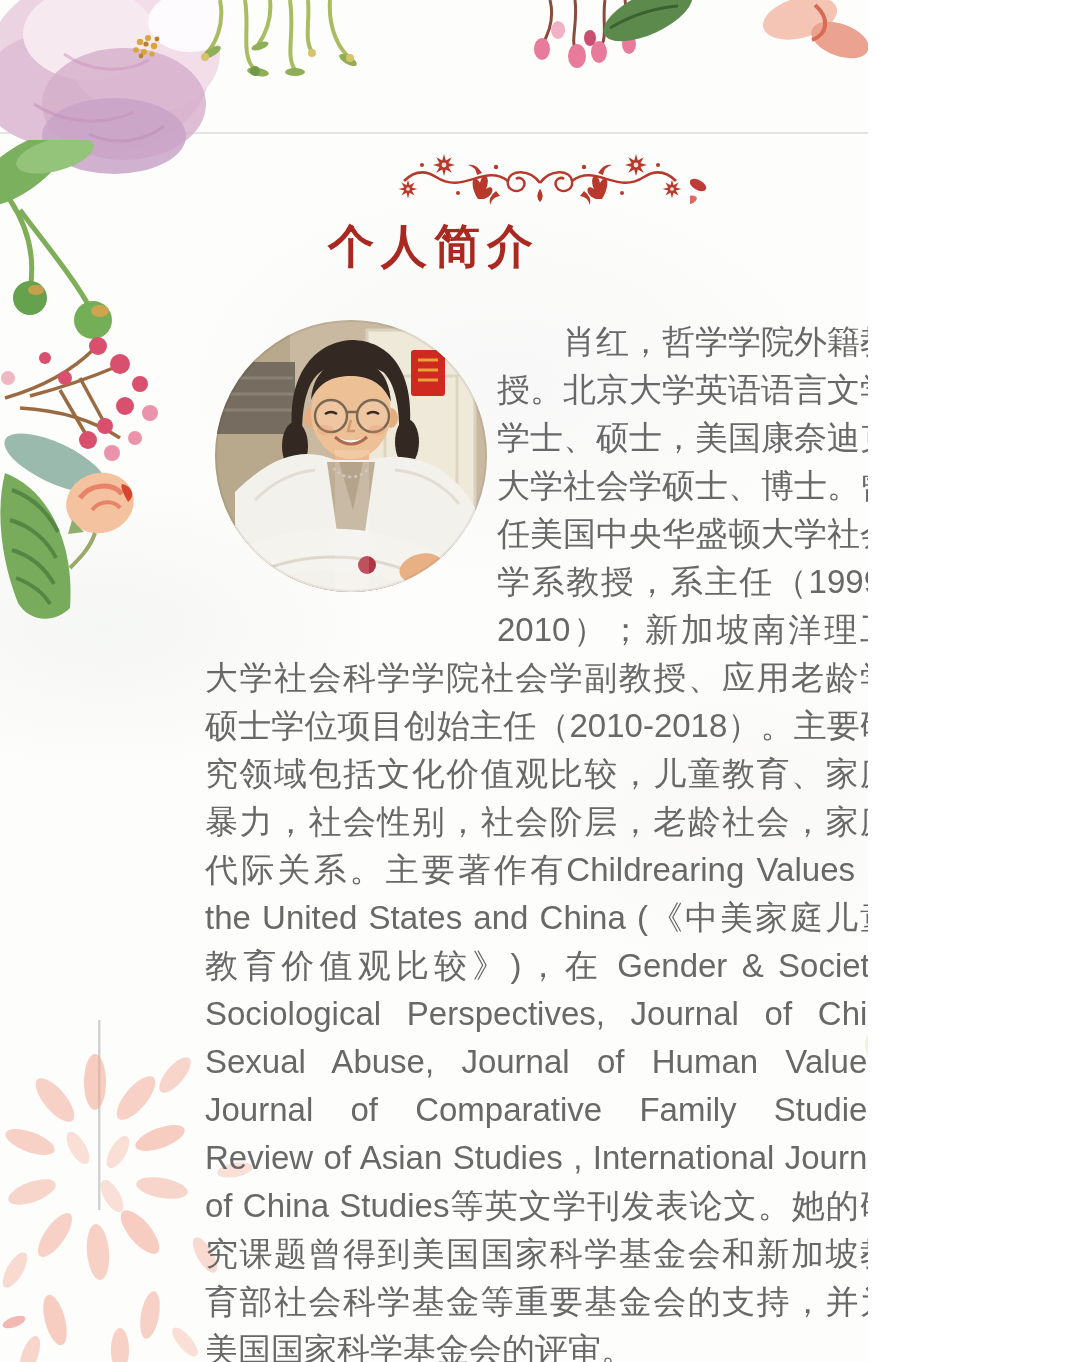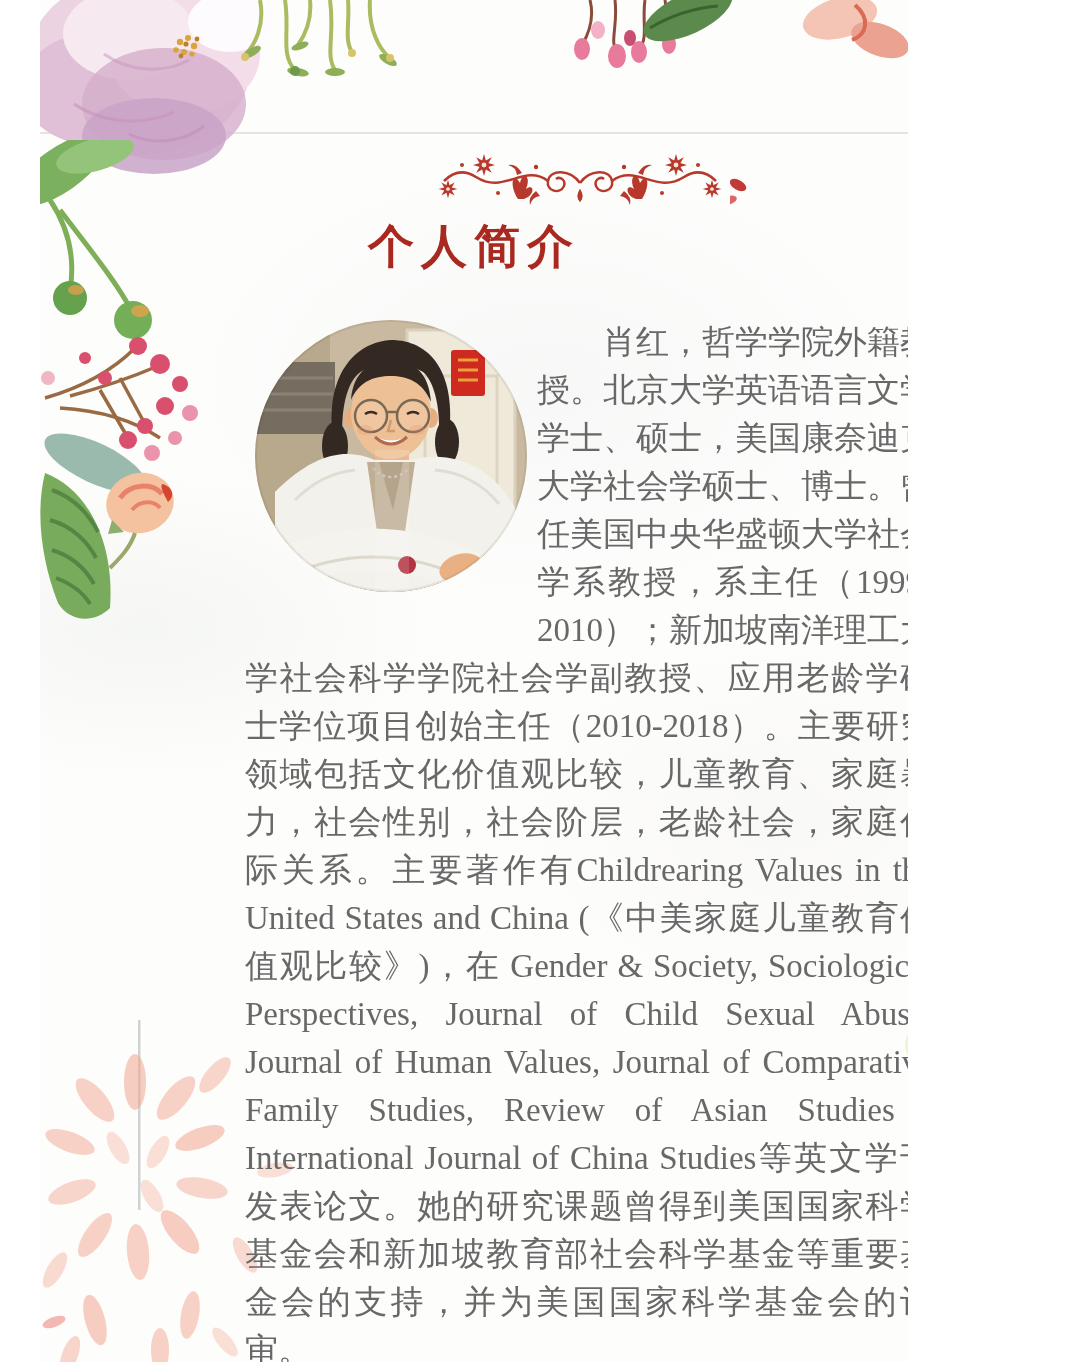--- a/index.html
+++ b/index.html
@@ -1,24 +1,23 @@
 <!DOCTYPE html>
 <html><head>
 <meta charset="utf-8">
 <style>
   html,body{margin:0;padding:0;background:#ffffff;}
   .page{
     position:relative;width:868px;height:1362px;overflow:hidden;
-    font-family:Liberation Serif, serif;
+    font-family:Liberation Sans, sans-serif;
     background:
       radial-gradient(ellipse 420px 220px at 12% 46%, rgba(205,215,205,.16), transparent 70%),
       radial-gradient(ellipse 520px 320px at 58% 28%, rgba(208,208,214,.12), transparent 70%),
       radial-gradient(ellipse 380px 260px at 85% 60%, rgba(214,210,204,.10), transparent 70%),
       #fdfdfc;
-    margin-left: 40px;
   }
   .deco{position:absolute;pointer-events:none;}
   .peony{left:-6px;top:-6px;width:250px;height:185px;}
   .leaves-tl{left:0;top:140px;width:150px;height:230px;}
   .berries{left:0;top:318px;width:165px;height:170px;}
   .rosebud-l{left:0;top:428px;width:150px;height:235px;}
   .twigs{left:200px;top:0;width:500px;height:80px;}
   .roses{left:690px;top:0;width:390px;height:320px;}
   .cupcake{left:940px;top:283px;width:140px;height:367px;}
   .burst{left:0;top:1020px;width:260px;height:342px;}

